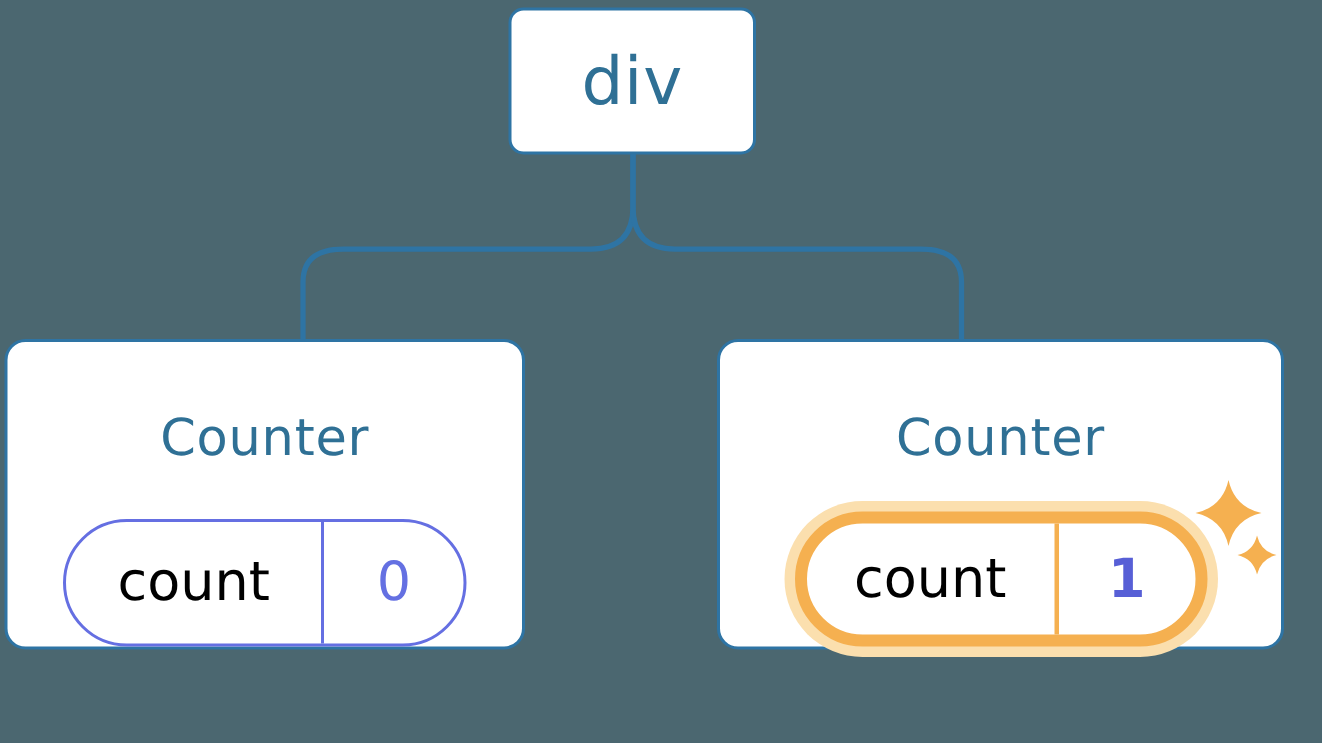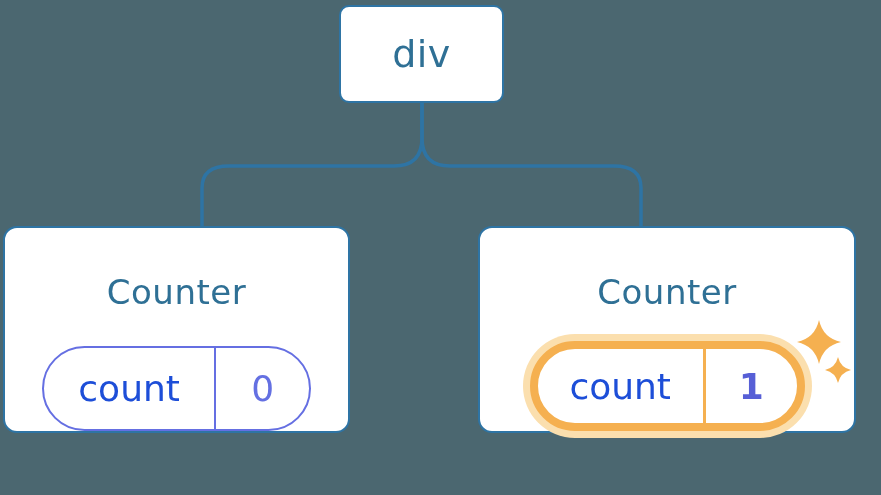--- a/index.html
+++ b/index.html
@@ -27,21 +27,21 @@
     width: 165px; height: 98px;
     background: #FFFFFF;
     border: 2px solid #2E74A4;
     border-radius: 10px;
     display: flex;
     align-items: center;
     justify-content: center;
     z-index: 1;
   }
   .node-root .node-label {
-    font-size: 38px;
+    font-size: 44px;
     color: #2F7095;
     letter-spacing: 0.5px;
   }
   .card {
     position: absolute;
     top: 226px;
     height: 207px;
     background: #FFFFFF;
     border: 2.5px solid #2E74A4;
     border-radius: 14px;
@@ -76,21 +76,21 @@
     border: 2px solid #656FE2;
     border-radius: 60px;
   }
   .pill.purple .cell.key {
     width: 65%;
     border-right: 2px solid #656FE2;
   }
   .pill.purple .cell.val { width: 35%; }
   .pill .state-key {
     font-size: 36px;
-    color: #1d4ed8;
+    color: #000000;
   }
   .pill .state-val {
     font-size: 36px;
     color: #6470E2;
   }
   .pill.orange {
     margin-top: 27px;
     width: 275px;
     height: 111px;
     border: 8px solid #F5B050;

